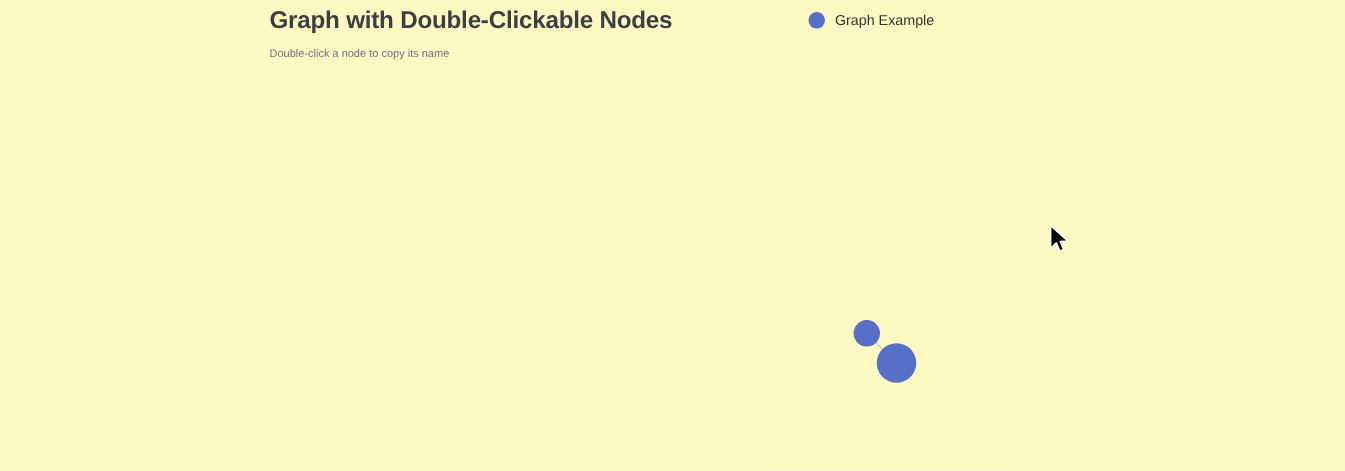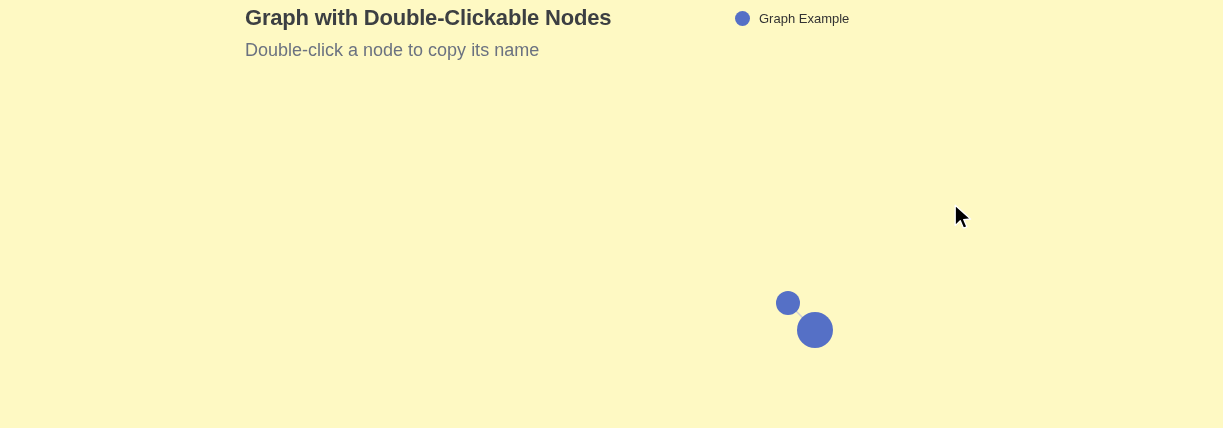--- a/index.html
+++ b/index.html
@@ -34,21 +34,21 @@
     font-size: 22px;
     font-weight: bold;
     color: #3c3f42;
     letter-spacing: -0.2px;
     line-height: 28px;
     white-space: nowrap;
   }
   .page-subtitle {
     margin: 0;
     padding-top: 9px;
-    font-size: 18px;
+    font-size: 10px;
     font-weight: normal;
     color: #6b7280;
     line-height: 18px;
     white-space: nowrap;
   }
 
   
   .legend {
     position: absolute;
     left: 735px;

